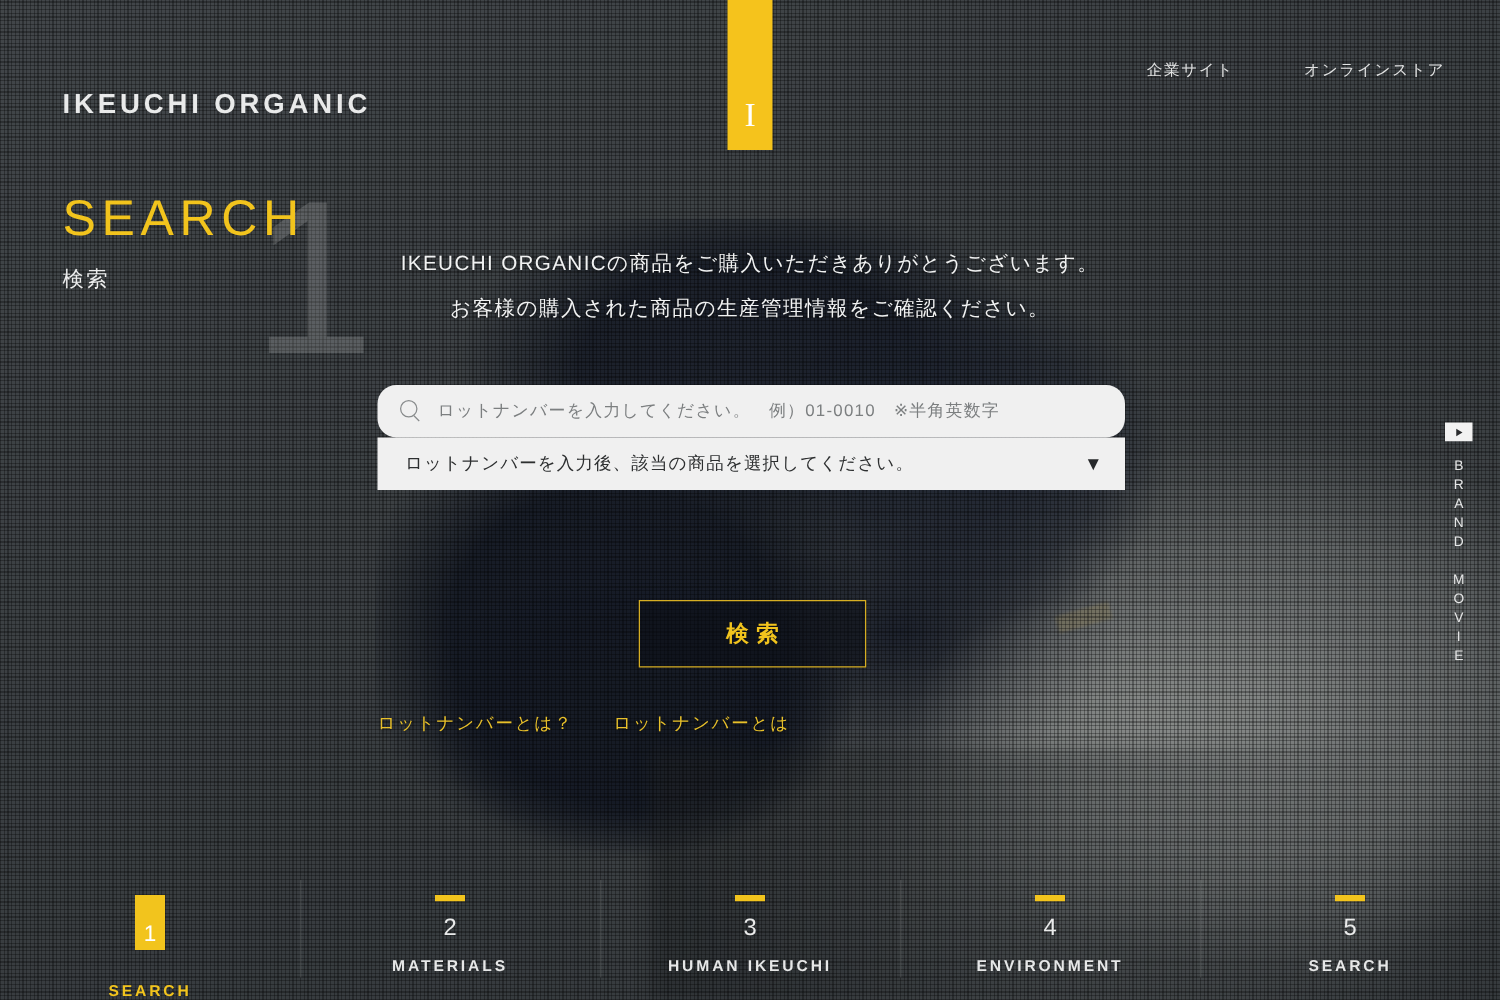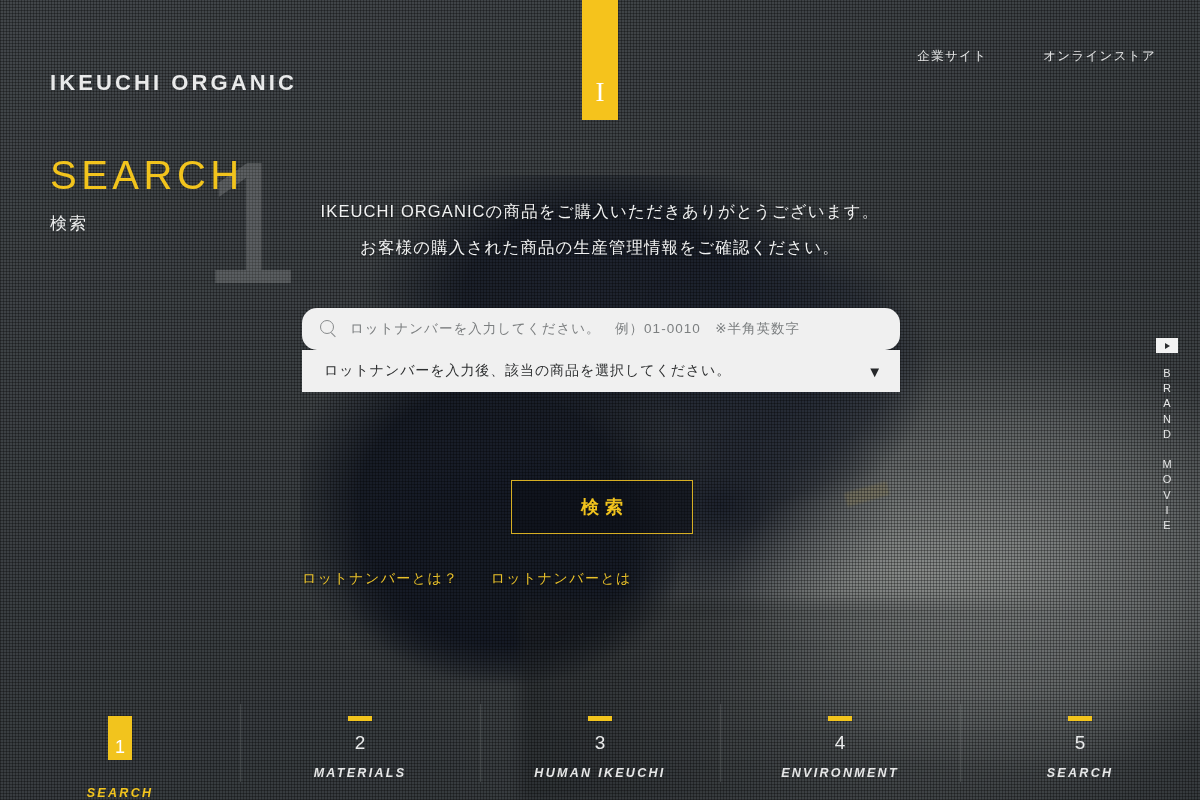--- a/index.html
+++ b/index.html
@@ -372,21 +372,20 @@
     color: #e9eaea;
     line-height: 1;
   }
   .bn-label {
     margin-top: 14px;
     font-size: 12.5px;
     letter-spacing: 2.3px;
     color: #e6e7e7;
     font-weight: 700;
     white-space: nowrap;
-    font-style: italic;
   }
   
   .bn-item.active .bn-dash {
     width: 24px; height: 46px;
     display: flex;
     align-items: flex-end;
     justify-content: center;
   }
   .bn-item.active .bn-num {
     position: absolute;

